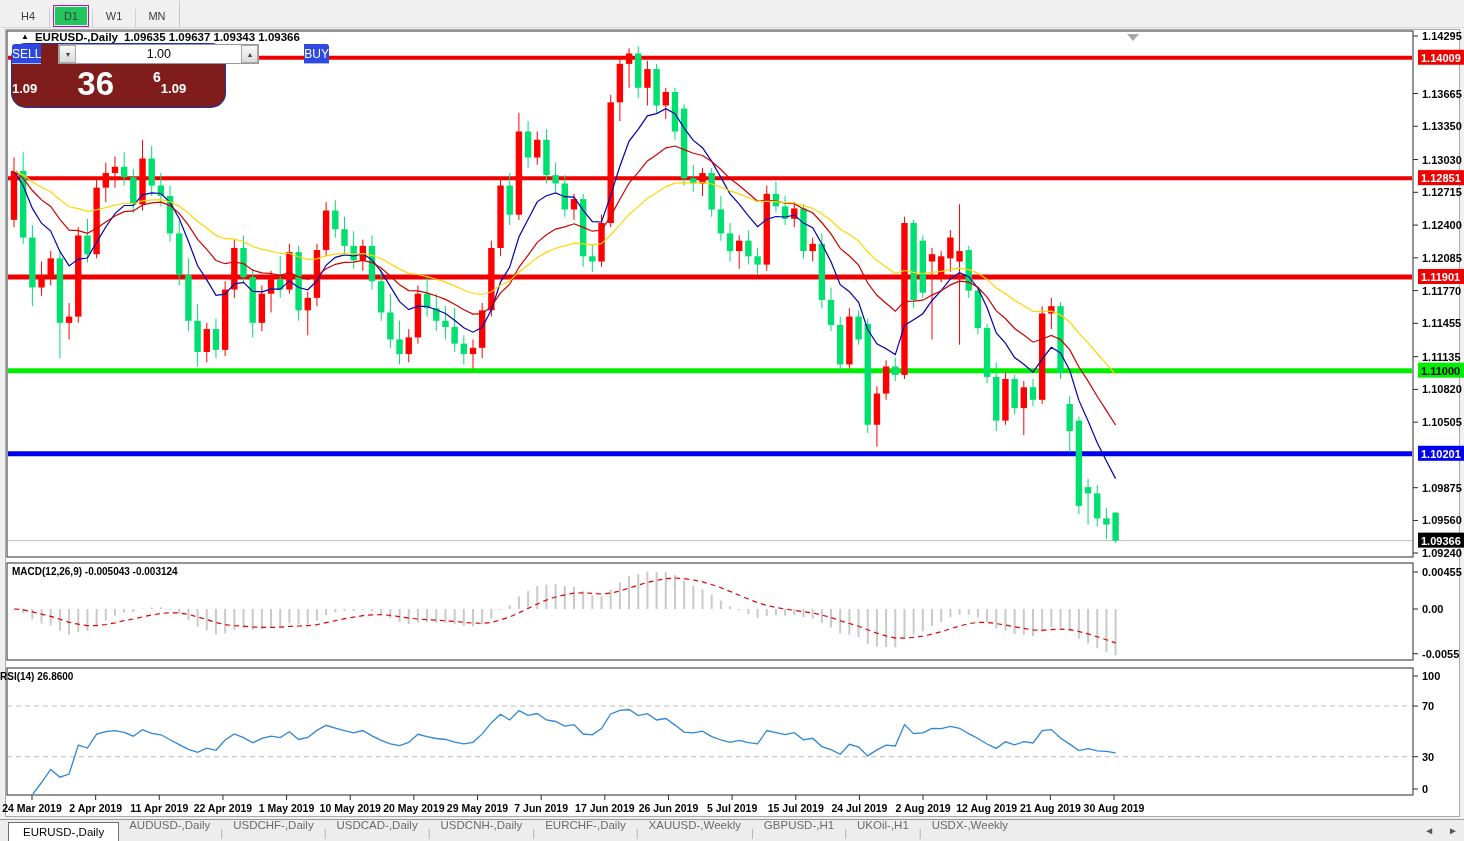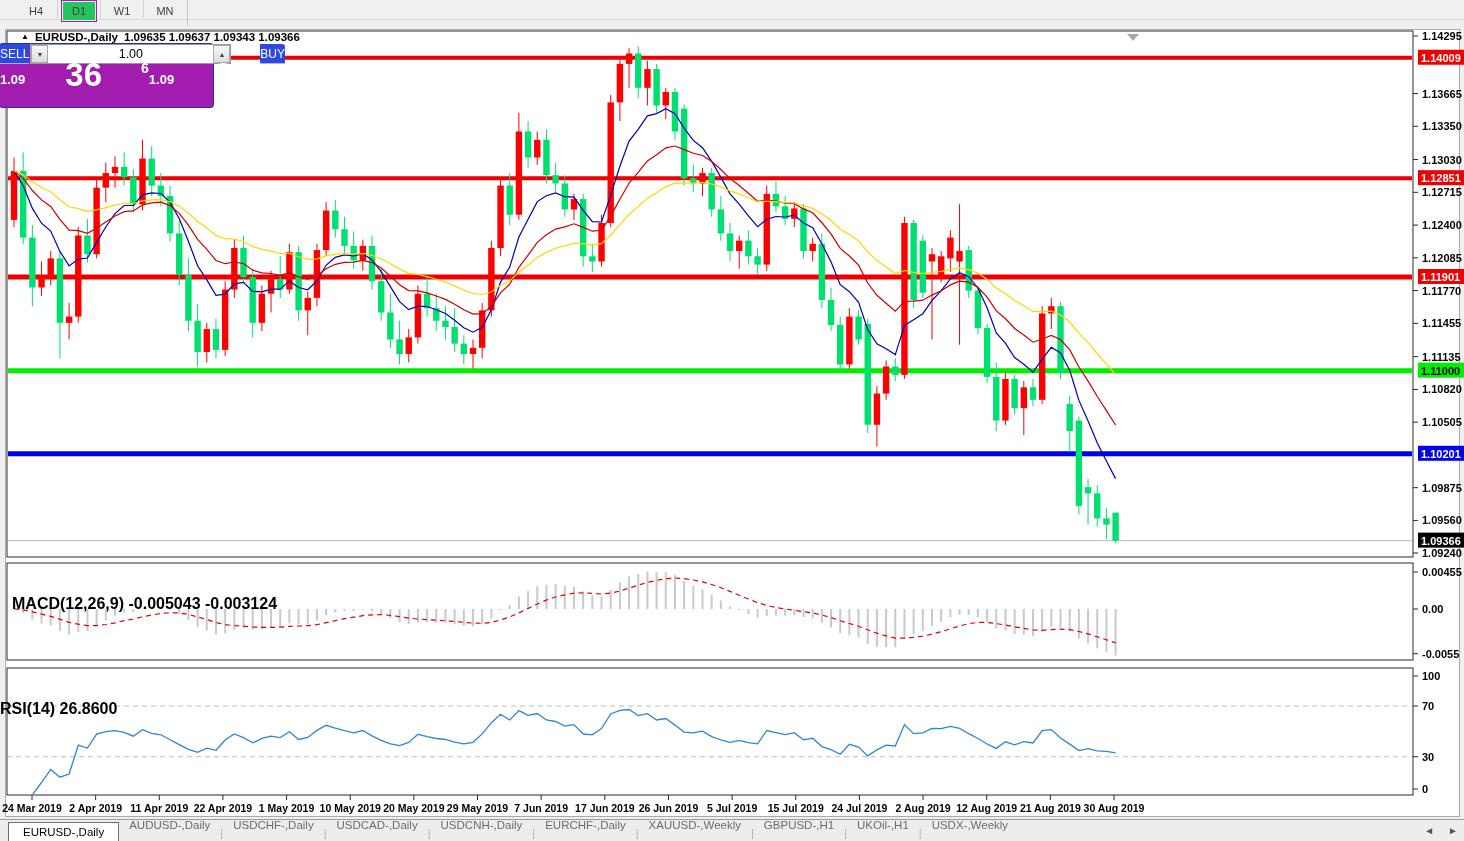--- a/index.html
+++ b/index.html
@@ -1,55 +1,55 @@
 <!DOCTYPE html>
 <html><head>
 <meta charset="utf-8">
 <style>
   html,body{margin:0;padding:0;}
   body{width:1464px;height:841px;position:relative;overflow:hidden;background:#f0f0f0;
        font-family:"Liberation Sans",sans-serif;-webkit-font-smoothing:antialiased;}
   
-  .toolbar{position:absolute;left:0;top:0;width:1464px;height:20px;background:#f0f0f0;
-           border-bottom:1px solid #d9d9d9;display:flex;align-items:flex-start;padding-left:18px;box-sizing:border-box;}
+  .toolbar{position:absolute;left:0;top:0;width:1464px;height:28px;background:#f0f0f0;
+           border-bottom:1px solid #d9d9d9;display:flex;align-items:flex-end;padding-left:10px;box-sizing:border-box;}
   .tf-btn{height:20px;min-width:26px;padding:0 4px;display:flex;align-items:center;justify-content:center;
           font-size:11px;color:#3c3c3c;background:transparent;border:1px solid transparent;cursor:default;}
   .tf-btn.active{background:#22c55e;border:1px solid #a21caf;box-shadow:inset 0 0 0 1px #e8e8e8;}
   .tf-sep{width:1px;height:18px;background:#d0d0d0;margin:0 3px;}
   .tf-end{width:1px;height:26px;background:#c8c8c8;margin-left:4px;}
   
   .chart-window{position:absolute;left:5px;top:29px;width:1455px;height:788px;background:#ffffff;
                 border:1px solid #a9a9a9;box-sizing:border-box;}
   svg{position:absolute;left:0;top:0;}
   svg text{font-family:"Liberation Sans",sans-serif;}
   
   .chart-title{position:absolute;left:21px;top:31px;font-size:11.5px;font-weight:700;color:#000;z-index:5;
                display:flex;align-items:center;gap:6px;}
   .collapse-tri{font-size:8px;position:relative;top:-1px;}
   
-  .trade-panel{position:absolute;left:0;top:44px;width:213px;height:63px;background:#a21caf;
-               border-radius:3px;z-index:6;box-shadow:0 0 0 1px #1c32ad;}
+  .trade-panel{position:absolute;left:12px;top:44px;width:213px;height:63px;background:#7f1d1d;
+               border-radius:14px;z-index:6;box-shadow:0 0 0 1px #1c32ad;}
   .tp-header{display:flex;height:20px;}
   .tp-btn{background:#2d49e0;color:#fff;font-size:12px;display:flex;align-items:center;justify-content:center;
           border-bottom:1px solid #aab6ff;cursor:pointer;}
   .tp-sell{width:52px;border-top-left-radius:3px;}
   .tp-buy{width:54px;border-top-right-radius:3px;margin-left:28px;}
-  .tp-spin{flex:1;display:flex;background:#d6d3ce;border:1px solid #9a9a9a;box-sizing:border-box;margin:0 1px;}
+  .tp-spin{flex:1;display:flex;background:#d6d3ce;border:1px solid #9a9a9a;box-sizing:border-box;margin:0 17px;}
   .spin-btn{width:17px;background:linear-gradient(#f8f8f8,#dcdcdc);border:1px solid #a8a8a8;box-sizing:border-box;
             font-size:7px;color:#444;display:flex;align-items:center;justify-content:center;cursor:pointer;}
   .spin-input{flex:1;border:none;background:#fff;font-size:12.5px;text-align:center;color:#000;
               font-family:"Liberation Sans",sans-serif;min-width:0;}
   .tp-prices{display:flex;height:42px;}
-  .tp-price{flex:1;display:flex;align-items:flex-end;justify-content:center;color:#fff;padding-bottom:16px;cursor:pointer;gap:38px;}
+  .tp-price{flex:1;display:flex;align-items:flex-end;justify-content:center;color:#fff;padding-bottom:7px;cursor:pointer;gap:38px;}
   .tp-price .base{font-size:13px;font-weight:700;margin-right:2px;margin-bottom:3px;}
   .tp-price .big{font-size:33px;font-weight:700;line-height:30px;margin-top:38px;}
   .tp-price .sup{font-size:14px;font-weight:700;position:relative;top:-14px;margin-left:1px;}
   .tp-div{width:2px;background:#2742d4;}
   
-  .pane-label{position:absolute;font-size:16px;font-weight:700;color:#000;z-index:5;margin-top:29px;}
+  .pane-label{position:absolute;font-size:10px;font-weight:700;color:#000;z-index:5;}
   
   .tabbar{position:absolute;left:0;top:819px;width:1464px;height:22px;background:#ededed;
           border-top:1px solid #9c9c9c;display:flex;align-items:flex-end;z-index:5;}
   .tab{font-size:11.5px;color:#6b6b6b;padding:3px 10px 11px 10px;white-space:nowrap;cursor:pointer;}
   .tab.active{background:#fff;color:#000;border:1px solid #6e6e6e;border-bottom:none;margin-left:8px;
               padding:3px 14px 4px 14px;}
   .tab-sep{color:#b0b0b0;font-size:11px;padding-bottom:3px;}
   .tab-scroll{position:absolute;right:6px;top:5px;display:flex;gap:14px;color:#555;font-size:10px;}
   .tab-scroll span{cursor:pointer;}
 </style>

